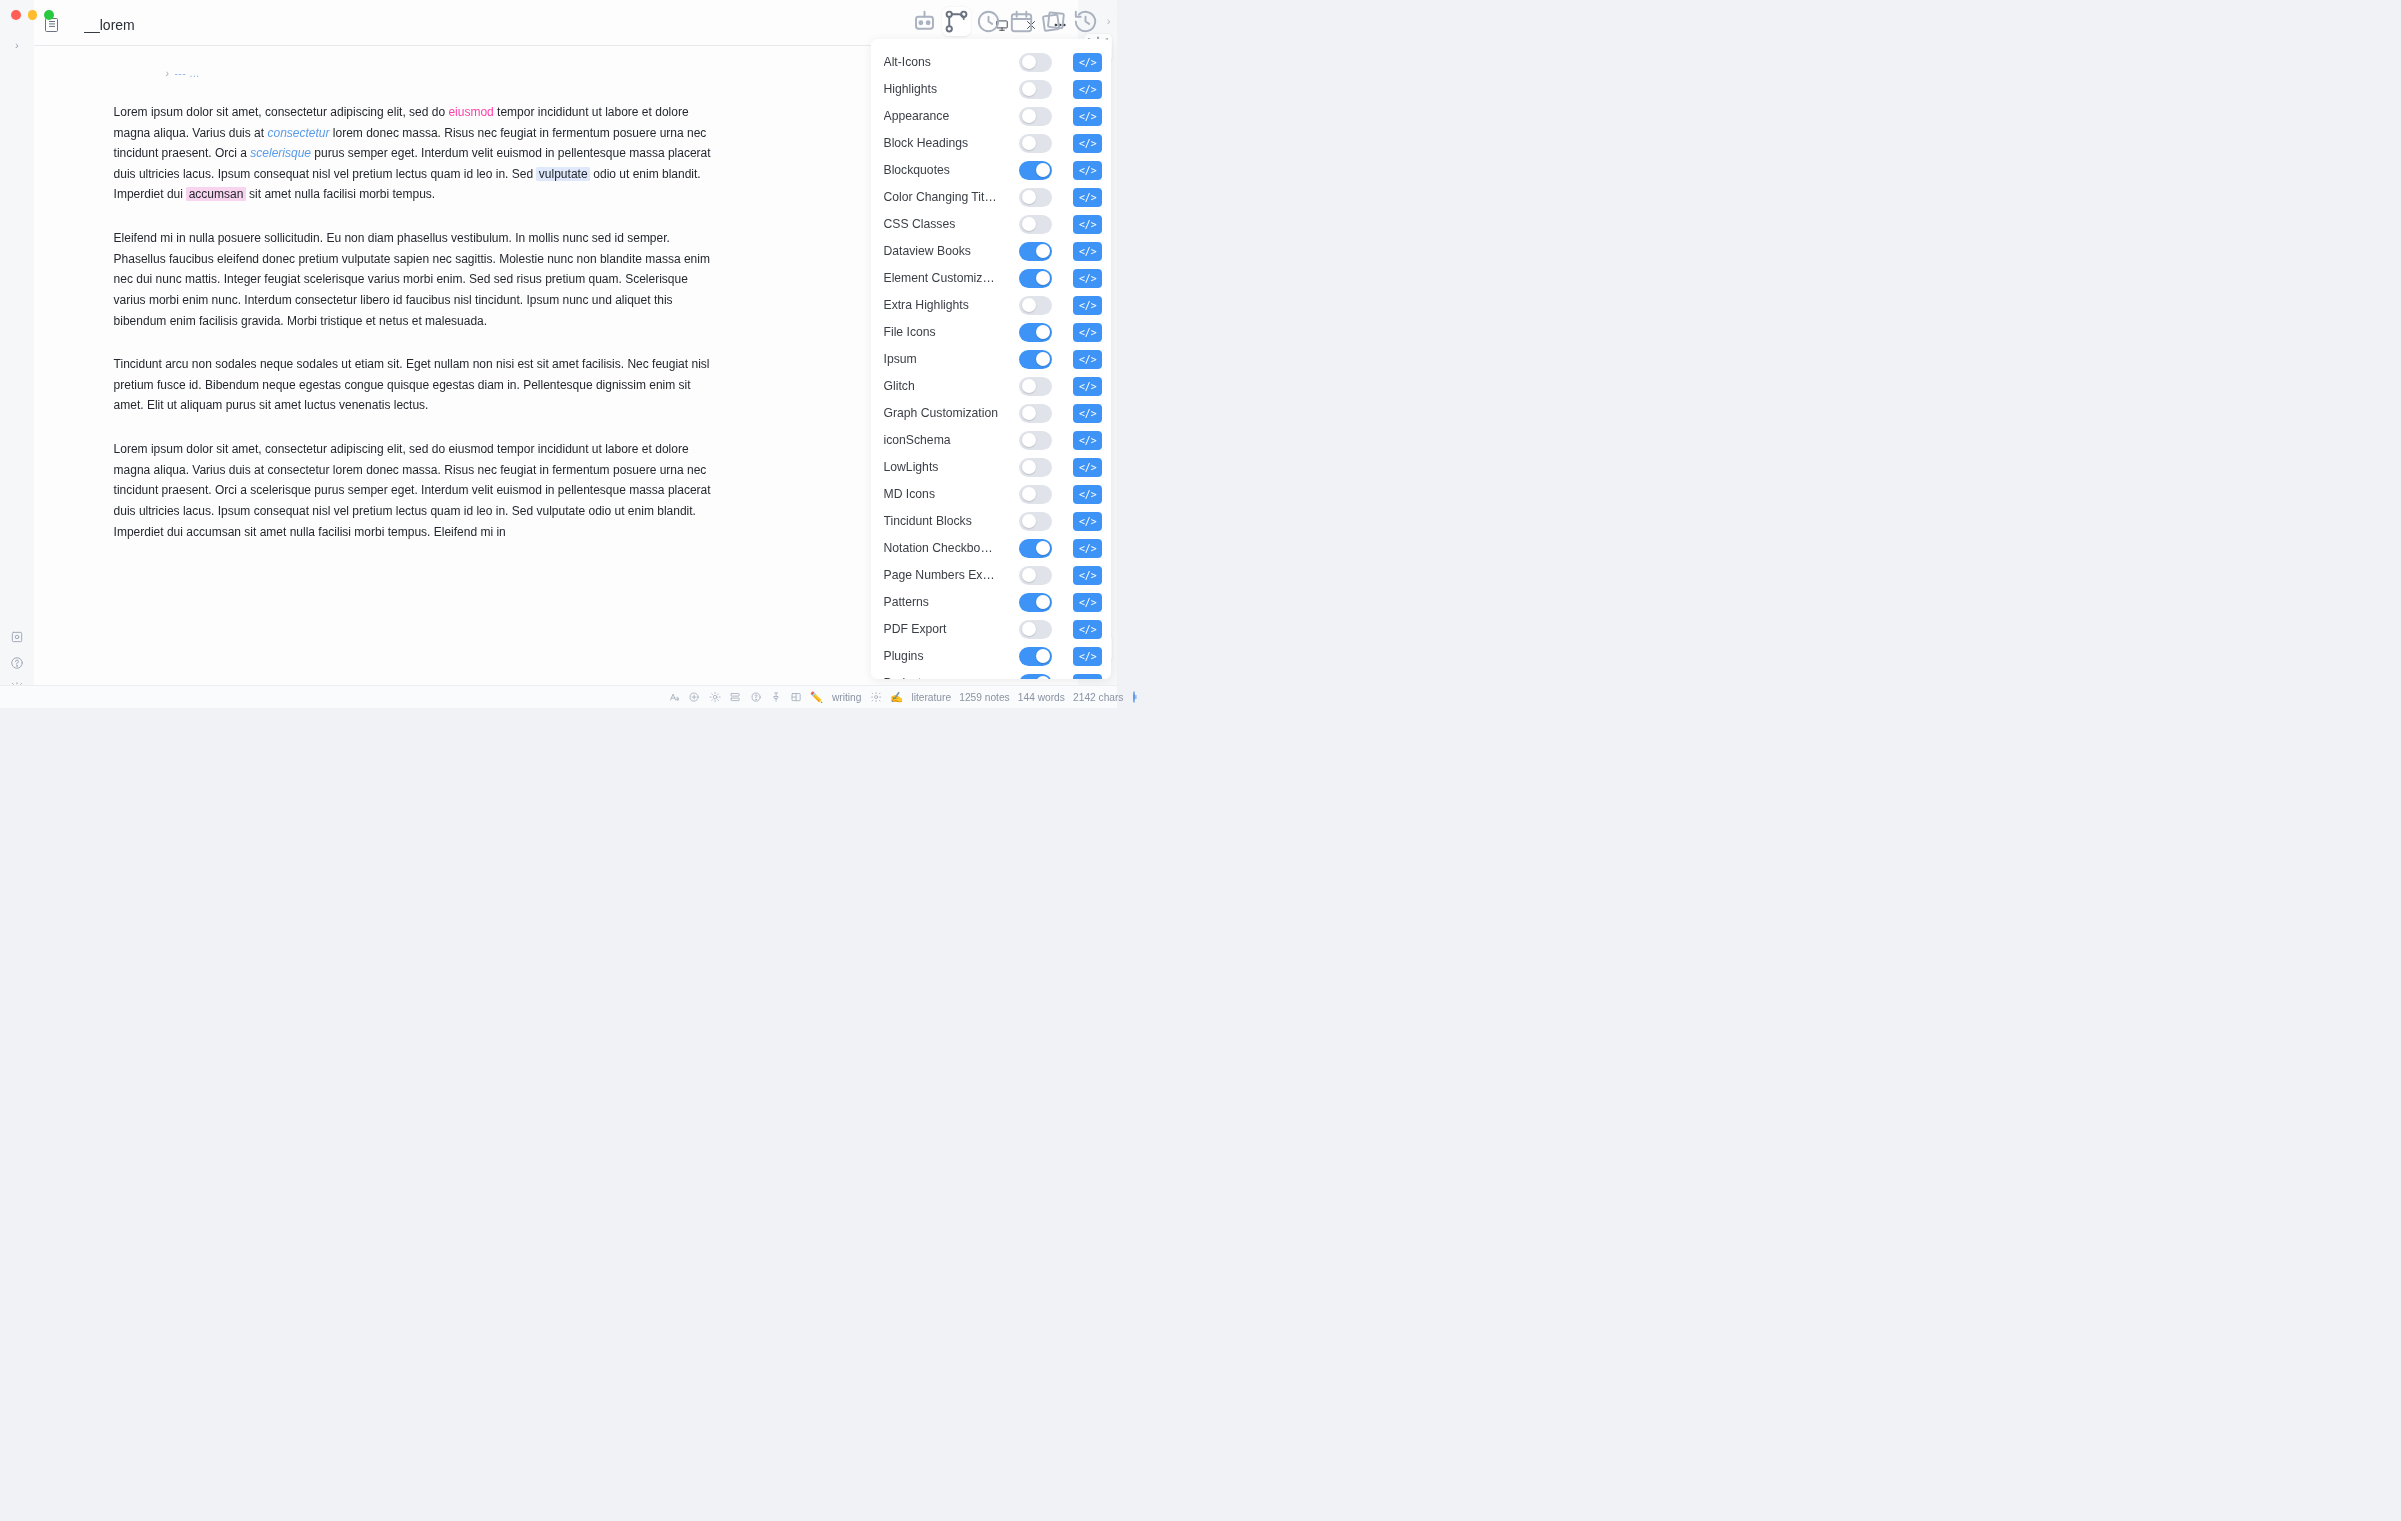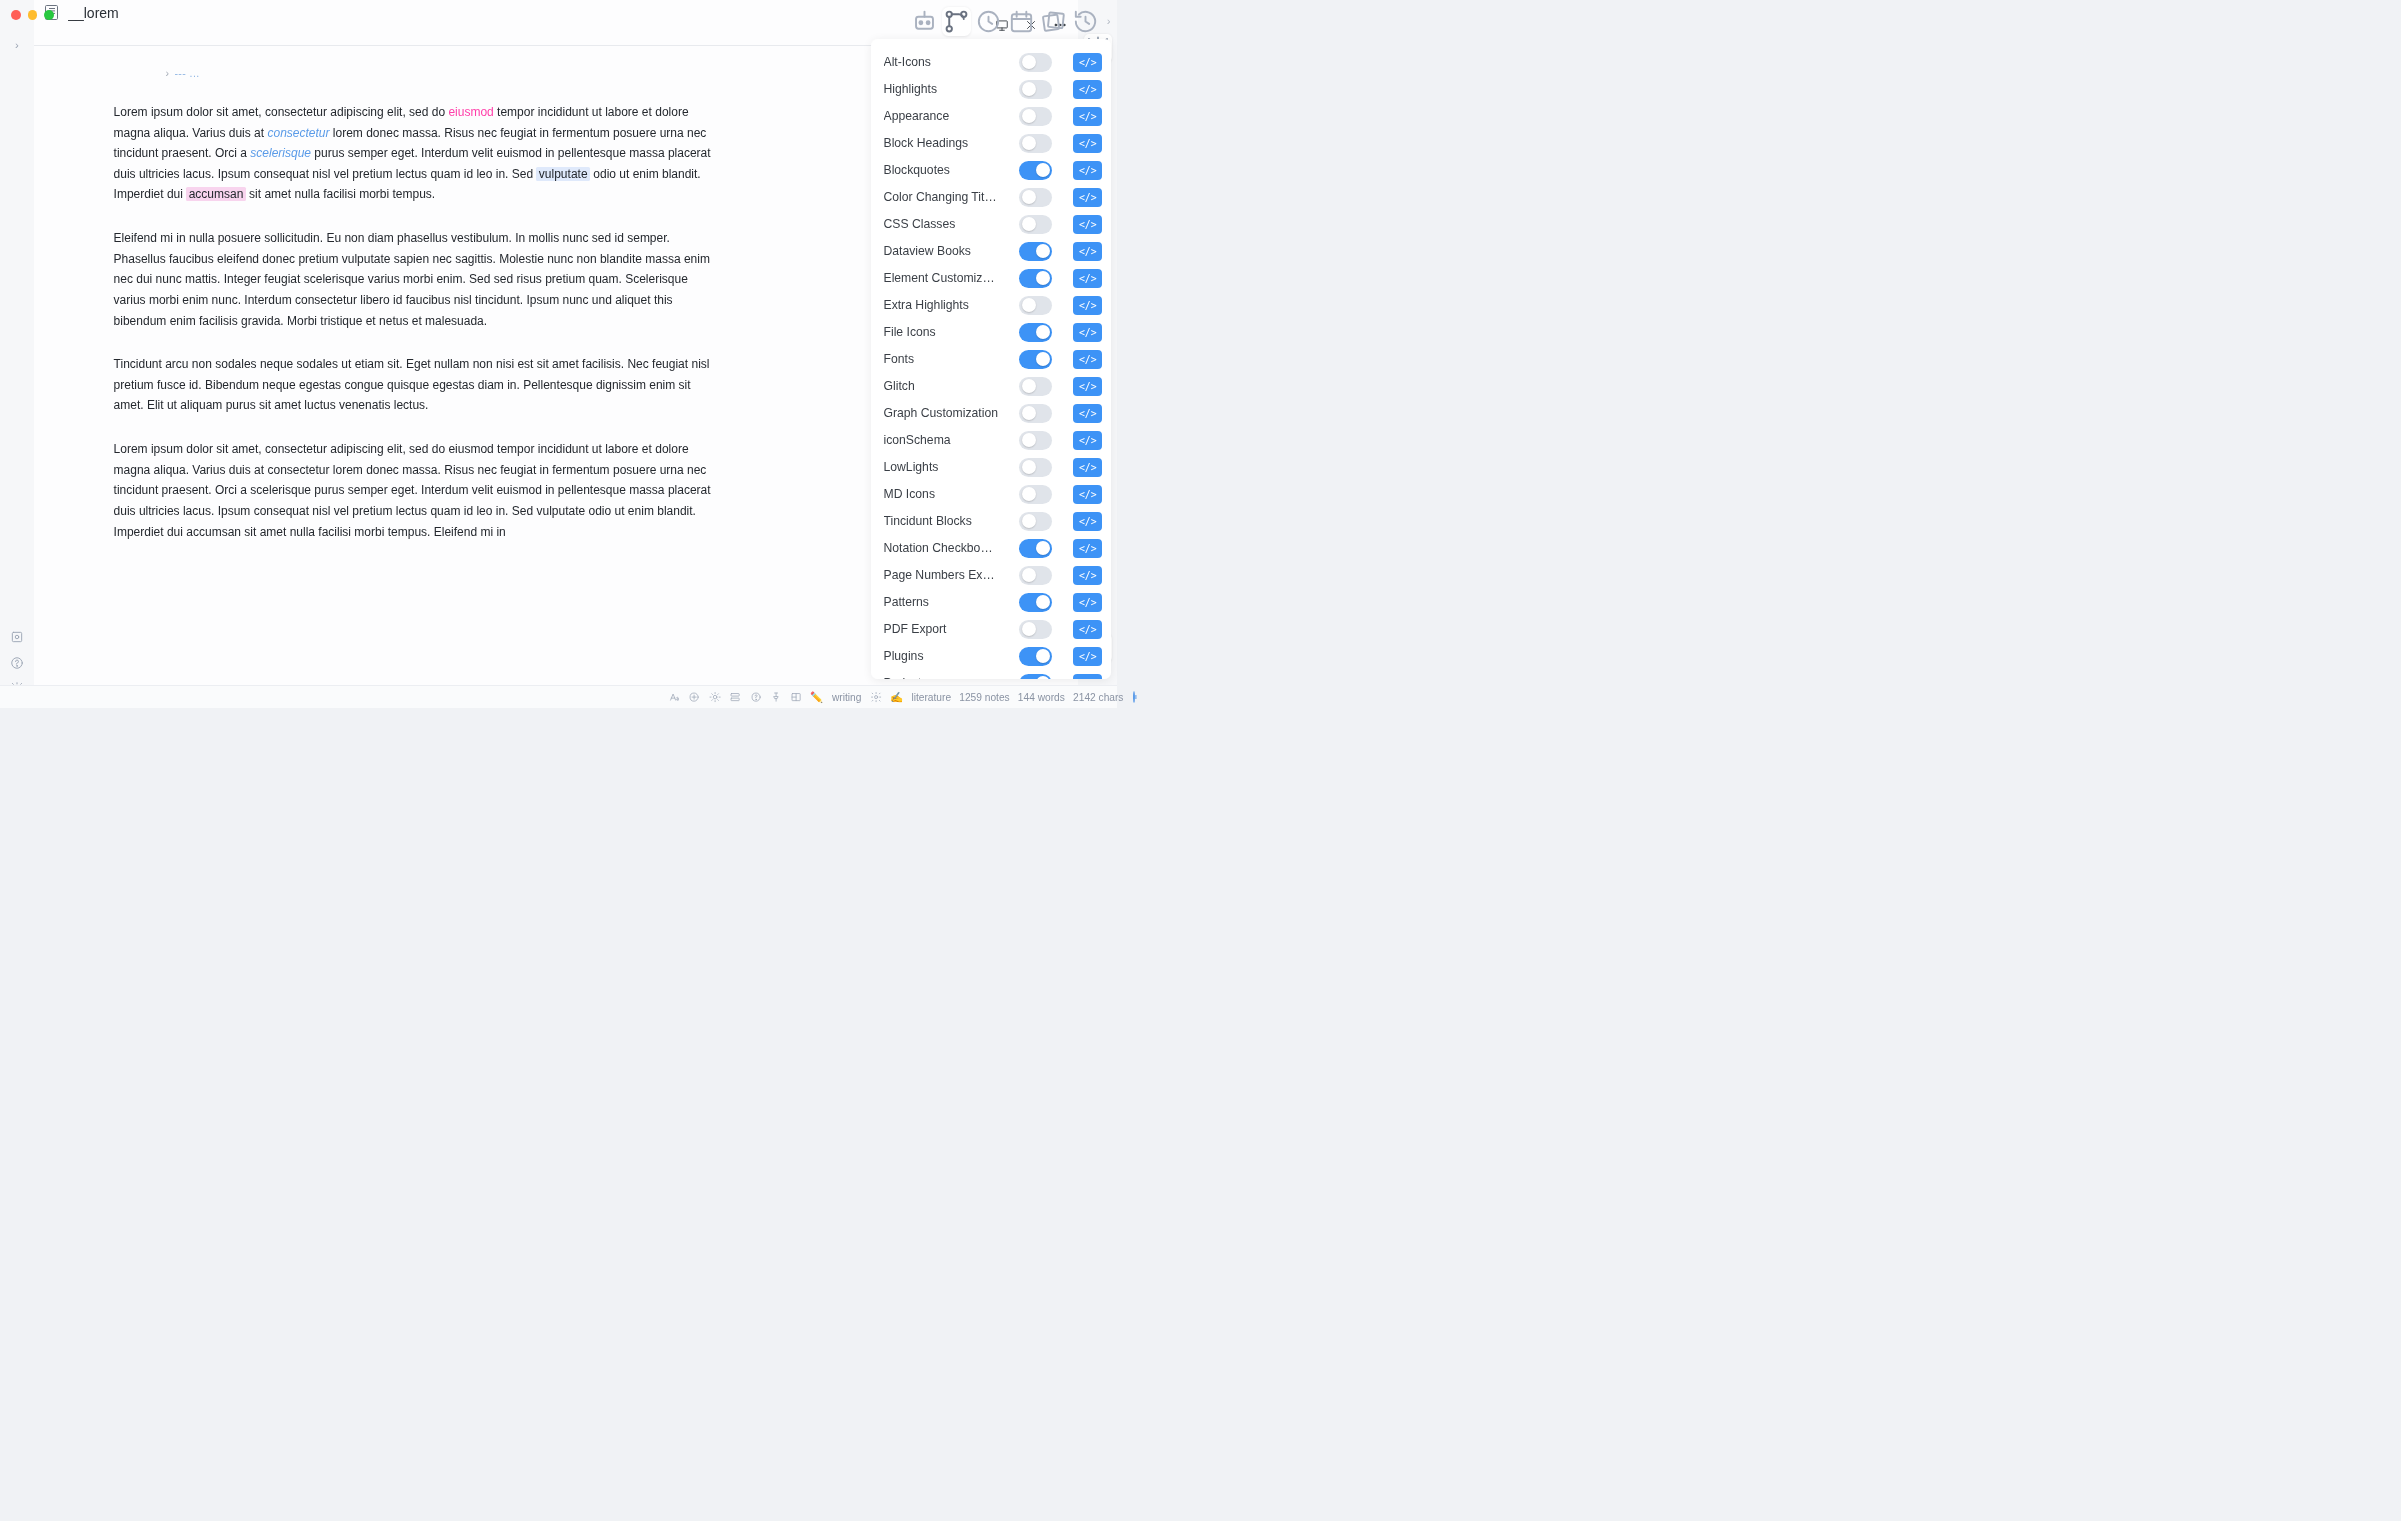--- a/index.html
+++ b/index.html
@@ -8,21 +8,21 @@
 
 .traffic-lights { position: absolute; top: 9.8px; left: 11.4px; display: flex; gap: 6.5px; z-index: 50; }
 .tl { width: 9.8px; height: 9.8px; border-radius: 50%; }
 .tl.red { background: #ff5f57; } .tl.yellow { background: #febc2e; } .tl.green { background: #28c840; }
 
 .left-rail { width: 34px; background: #f6f7f9; display: flex; flex-direction: column; align-items: center; padding-top: 34px; }
 .left-rail .chev { color: #9aa4b3; font-size: 11.4px; margin-top: 4.9px; }
 .left-rail .bottom-icons { margin-top: auto; display: flex; flex-direction: column; gap: 11.4px; padding-bottom: 13px; color: #9aa4b3; }
 
 .main { flex: 1; display: flex; flex-direction: column; }
-.tabbar { height: 41px; display: flex; padding: 0 11.4px; border-bottom: 0.8px solid #e8eaee; margin-top: 4.9px; }
+.tabbar { height: 41px; display: flex; align-items: center; padding: 0 11.4px; border-bottom: 0.8px solid #e8eaee; margin-top: 4.9px; gap: 16px; }
 .doc-icon { width: 13px; height: 14.7px; border: 1.2px solid #6b7380; border-radius: 1.6px; position: relative; margin-right: 9.8px; }
 .doc-icon::before { content:""; position:absolute; top:2.4px; left:2.4px; right:2.4px; height:1.2px; background:#6b7380; box-shadow:0 2.4px 0 #6b7380, 0 4.9px 0 #6b7380; }
 .tab-title { font-size: 14px; color: #2a2f36; font-weight: 400; }
 .tab-actions { margin-left: auto; display: flex; gap: 14.7px; align-items: center; color: #3a3f46; }
 .icon-btn svg { width: 14px; height: 14px; display:block; }
 
 .editor { flex: 1; overflow-y: auto; padding: 21px 19.6px 33px 19.6px; }
 .crumbs { color: #8fb5e3; font-size: 10.6px; font-family: ui-monospace, Menlo, monospace; letter-spacing: 0.4px; margin-left: 112px; margin-bottom: 23px; }
 .crumbs .chev2 { color: #a6adb8; margin-right: 4.9px; }
 
@@ -266,21 +266,21 @@
         <div class="label">Extra Highlights</div>
         <div class="toggle"></div>
         <div class="codebtn">&lt;/&gt;</div>
       </div>
       <div class="row">
         <div class="label">File Icons</div>
         <div class="toggle on"></div>
         <div class="codebtn">&lt;/&gt;</div>
       </div>
       <div class="row">
-        <div class="label">Fonts</div>
+        <div class="label">Ipsum</div>
         <div class="toggle on"></div>
         <div class="codebtn">&lt;/&gt;</div>
       </div>
       <div class="row">
         <div class="label">Glitch</div>
         <div class="toggle"></div>
         <div class="codebtn">&lt;/&gt;</div>
       </div>
       <div class="row">
         <div class="label">Graph Customization</div>

